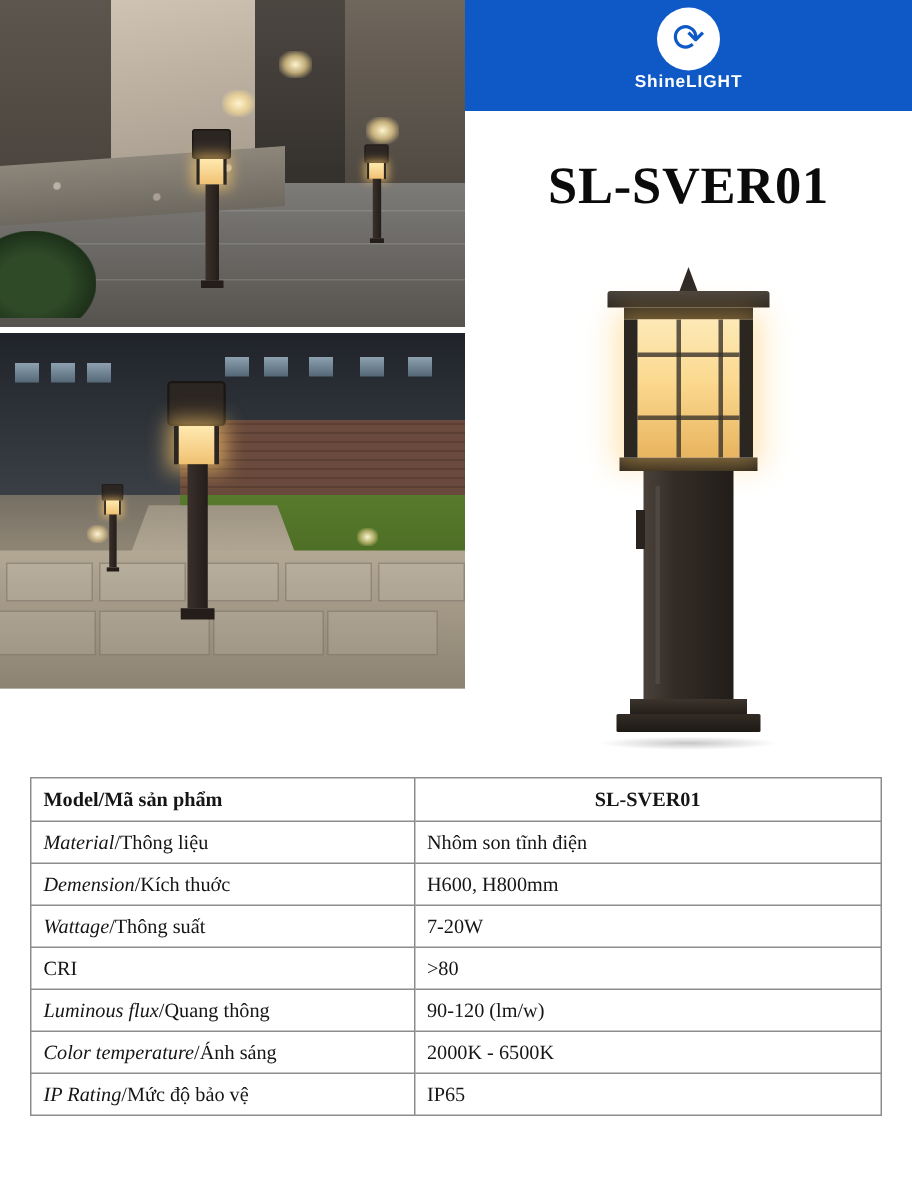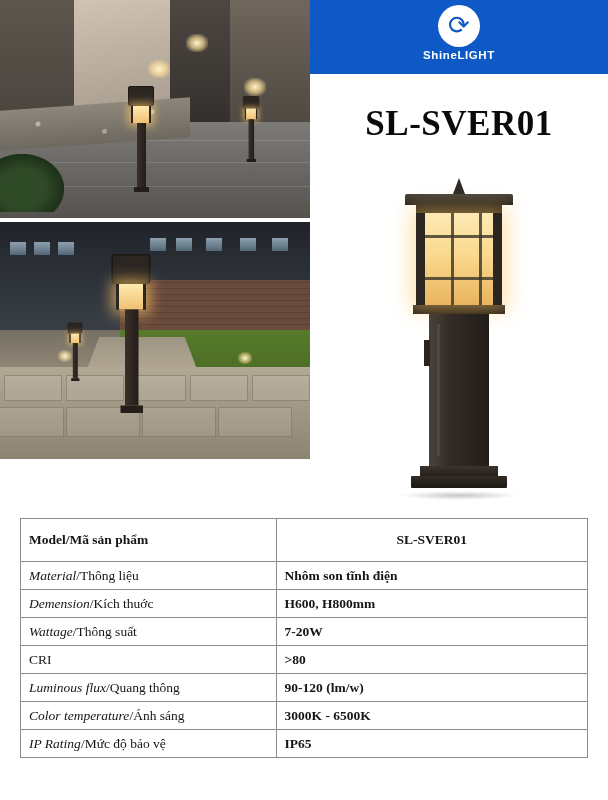--- a/index.html
+++ b/index.html
@@ -292,24 +292,24 @@
     font-size: 13.5px;
     color: #151515;
   }
   table.spec td {
     border: 1px solid #8d8d8d;
     height: 28px;
     padding: 2px 8px;
     vertical-align: middle;
   }
   table.spec td.c1 { width: 256px; }
-  table.spec td.c2 { width: 312px; font-weight: bold; }
+  table.spec td.c2 { width: 312px; }
   table.spec tr.head td {
     font-weight: bold;
-    height: 43px;
+    height: 29px;
   }
   table.spec tr.head td.c2 { text-align: center; }
   .en { font-style: italic; }
 </style>
 </head>
 <body>
 
 <div class="page">
 
   <div class="top">
@@ -448,21 +448,21 @@
       <tr>
         <td class="c1"><span>CRI</span><span></span></td>
         <td class="c2">&gt;80</td>
       </tr>
       <tr>
         <td class="c1"><span class="en">Luminous flux</span><span>/Quang thông</span></td>
         <td class="c2">90-120 (lm/w)</td>
       </tr>
       <tr>
         <td class="c1"><span class="en">Color temperature</span><span>/Ánh sáng</span></td>
-        <td class="c2">3000K - 6500K</td>
+        <td class="c2">2000K - 6500K</td>
       </tr>
       <tr>
         <td class="c1"><span class="en">IP Rating</span><span>/Mức độ bảo vệ</span></td>
         <td class="c2">IP65</td>
       </tr>
     </tbody>
   </table>
 
 </div>
 

